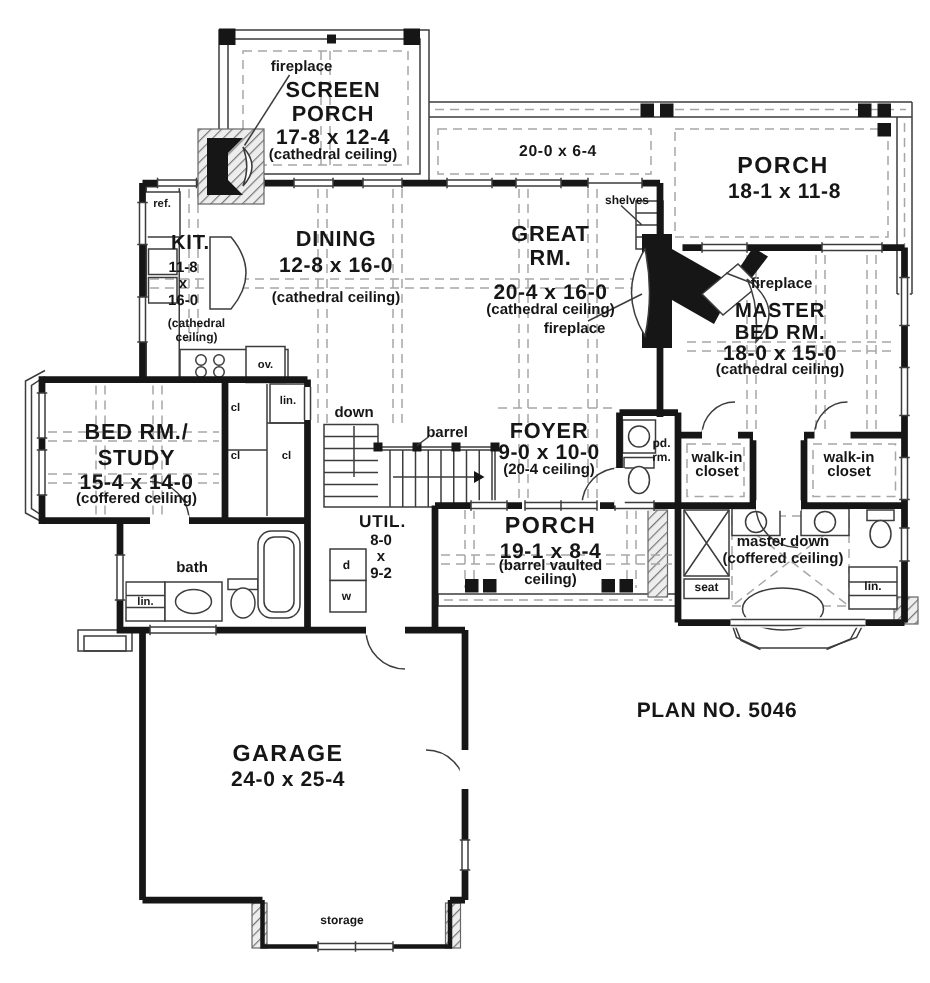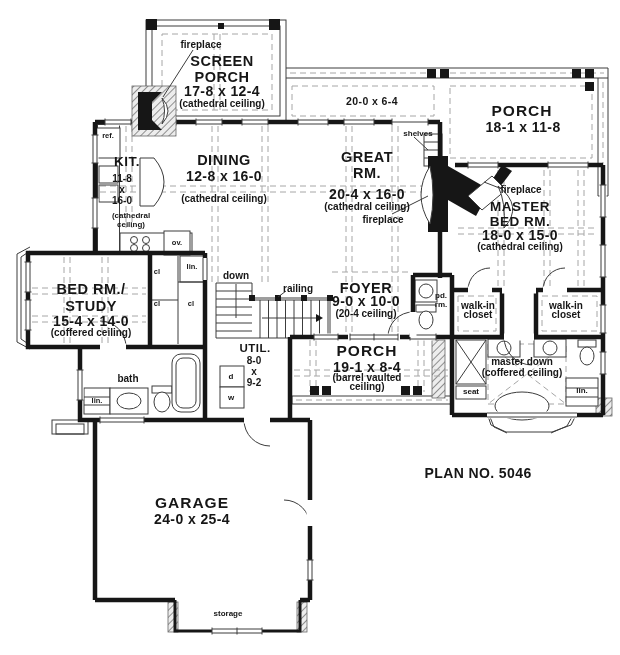--- a/index.html
+++ b/index.html
@@ -348,21 +348,21 @@
 <div class="lb s75" style="left:157px;top:272px">cl</div>
 <div class="lb s75" style="left:157px;top:304px">cl</div>
 <div class="lb s75" style="left:191px;top:304px">cl</div>
 
 <div class="lb s14" style="left:91px;top:289px">BED RM./</div>
 <div class="lb s14" style="left:91px;top:306px">STUDY</div>
 <div class="lb s10" style="left:91px;top:321px">15-4 x 14-0</div>
 <div class="lb s85" style="left:91px;top:333px">(coffered ceiling)</div>
 
 <div class="lb s85" style="left:236px;top:276px">down</div>
-<div class="lb s85" style="left:298px;top:289px">railing</div>
+<div class="lb s85" style="left:298px;top:289px">barrel</div>
 
 <div class="lb s14" style="left:366px;top:288px">FOYER</div>
 <div class="lb s10" style="left:366px;top:301px">9-0 x 10-0</div>
 <div class="lb s85" style="left:366px;top:314px">(20-4 ceiling)</div>
 <div class="lb s8" style="left:441px;top:296px">pd.</div>
 <div class="lb s8" style="left:441px;top:305px">rm.</div>
 
 <div class="lb s85" style="left:478px;top:306px">walk-in</div>
 <div class="lb s85" style="left:478px;top:315px">closet</div>
 <div class="lb s85" style="left:566px;top:306px">walk-in</div>

